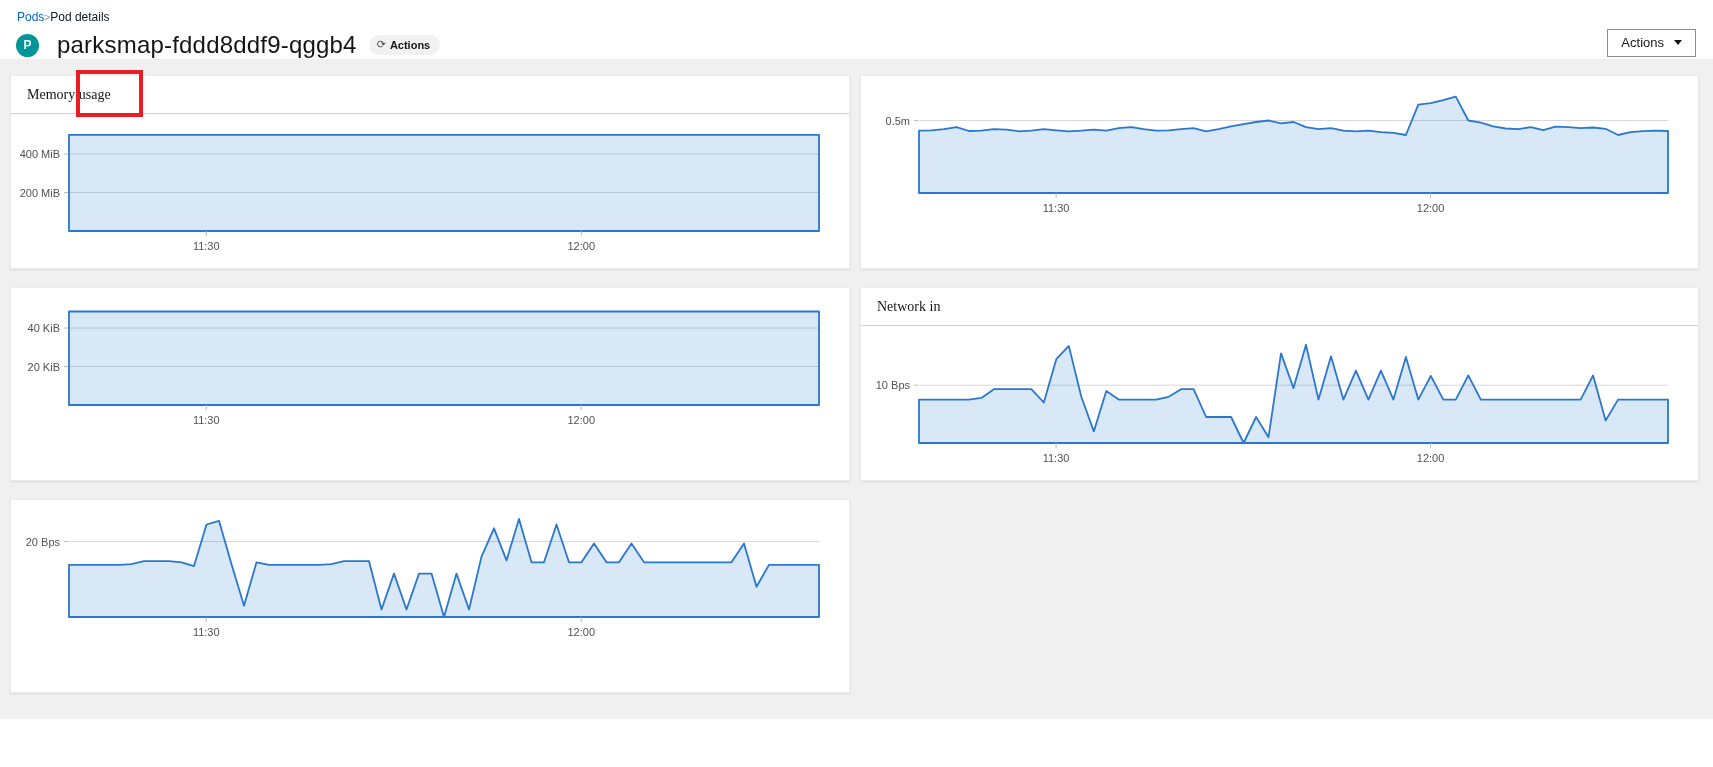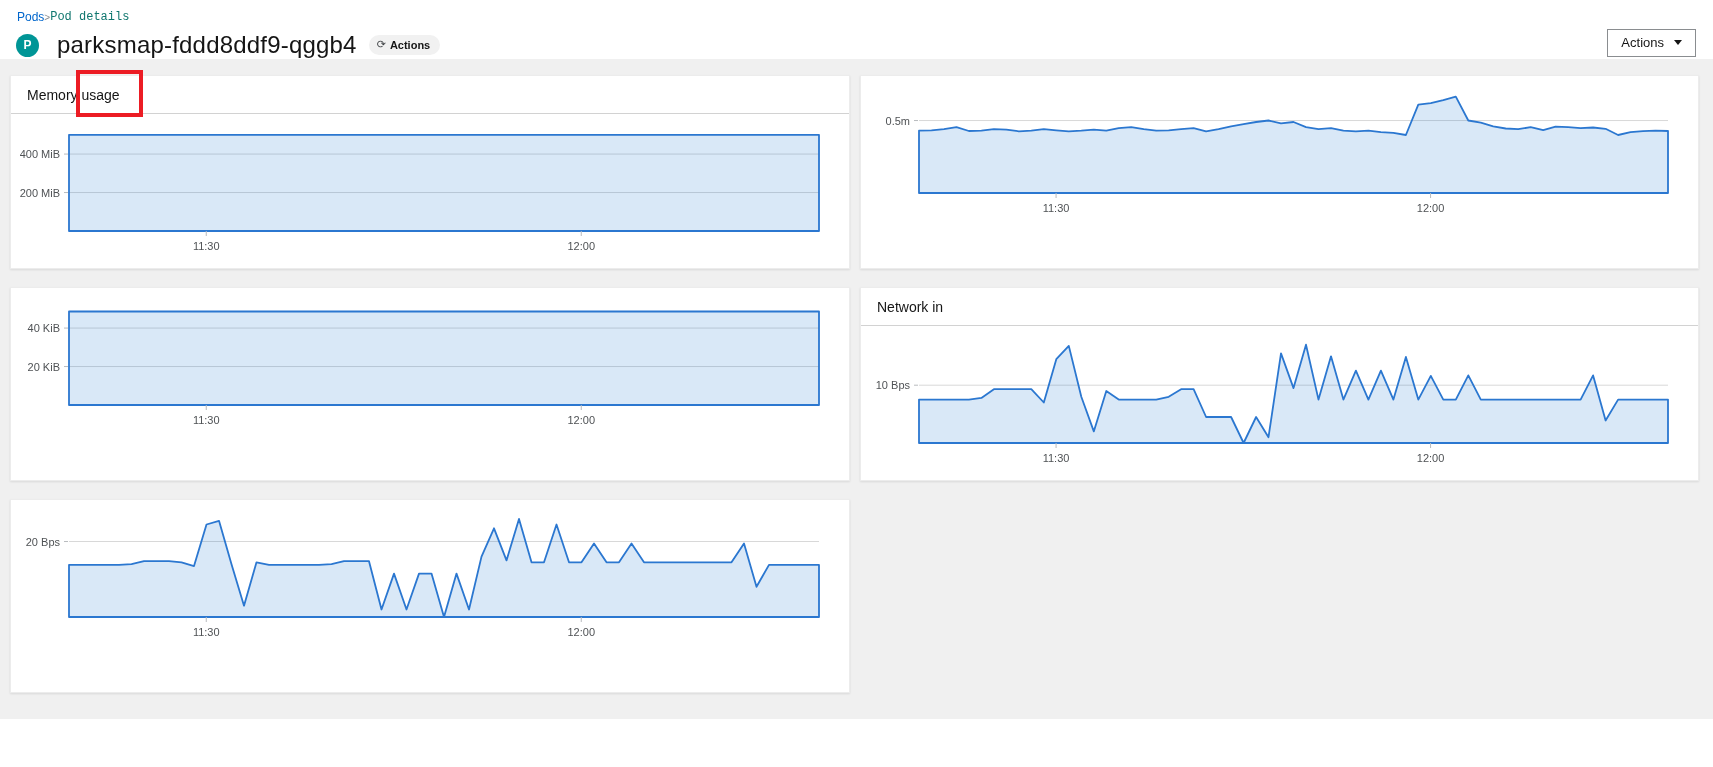--- a/index.html
+++ b/index.html
@@ -13,21 +13,21 @@
 
   
   .page-header { background: #fff; position: relative; }
   .breadcrumb {
     padding: 10px 0 0 17px;
     font-size: 12px;
     display: flex; align-items: center; gap: 0;
   }
   .breadcrumb a { color: #0066cc; text-decoration: none; cursor: pointer; }
   .breadcrumb .sep { color: #8a8d90; font-size: 10px; }
-  .breadcrumb .current { color: #0f766e; font-family: Liberation Mono, monospace; }
+  .breadcrumb .current { color: #0f172a; }
 
   .title-row {
     display: flex; align-items: center;
     padding: 7px 0 0 16px;
   }
   .res-badge {
     width: 23px; height: 23px; border-radius: 50%;
     background: #009596; color: #fff;
     font-size: 12px; font-weight: bold;
     display: flex; align-items: center; justify-content: center;
@@ -108,20 +108,21 @@
     background: #fff;
     border: 1px solid #ececec;
     box-shadow: 0 1px 2px rgba(3,3,3,0.10);
     height: 194px;
     overflow: hidden;
   }
   .card-header {
     padding: 11px 16px 10px 16px;
     font-size: 14px; color: #151515;
     border-bottom: 1px solid #d2d2d2;
+    font-family: Liberation Serif, serif;
   }
   .chart-body { padding-top: 5px; height: 155px; }
 </style>
 </head>
 <body>
 
 <div class="page-header">
 
   <div class="breadcrumb">
     <a>Pods</a>

